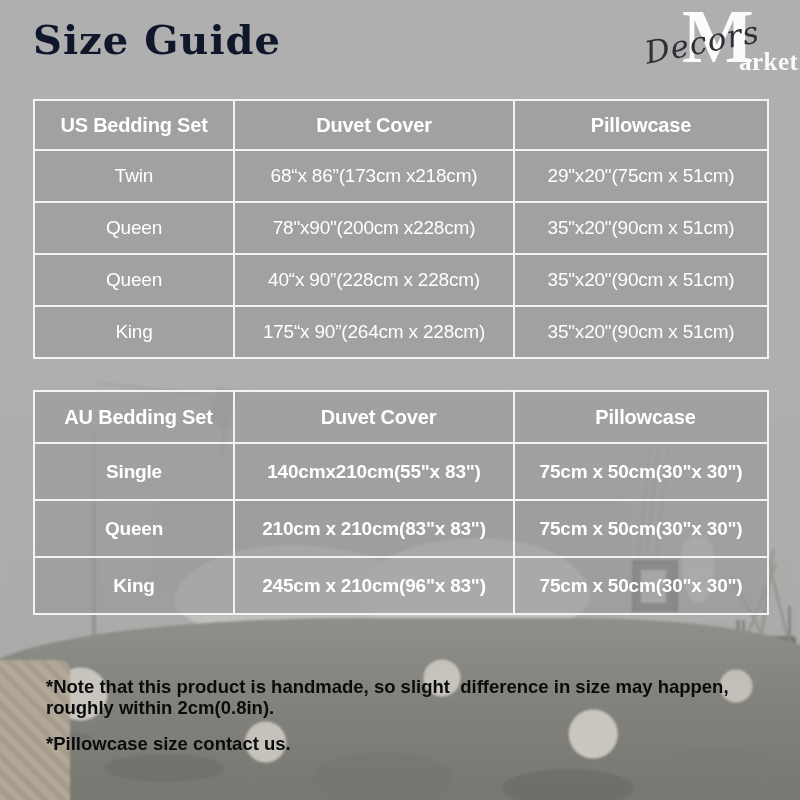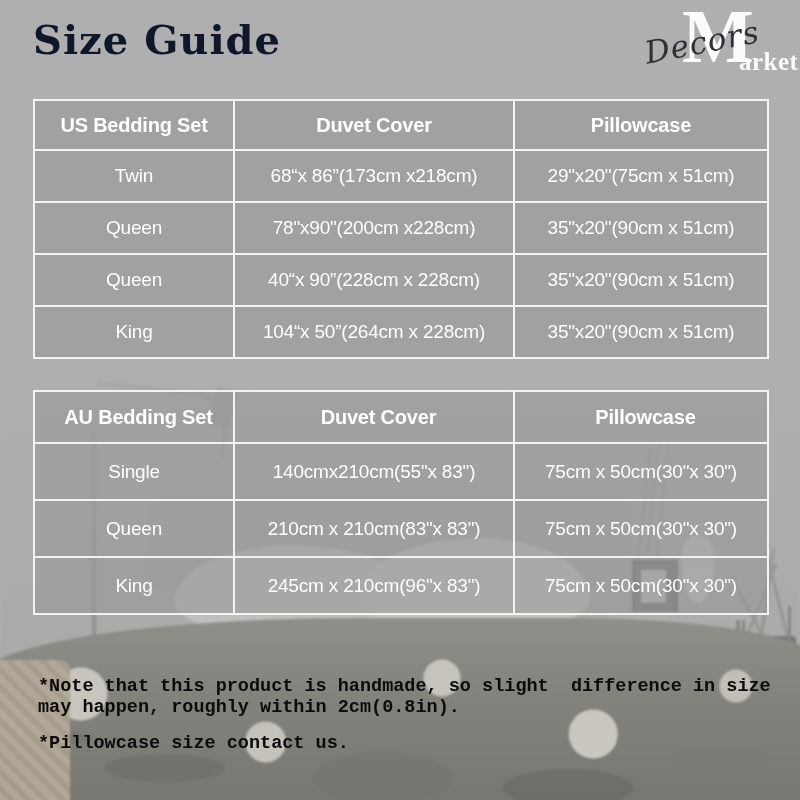--- a/index.html
+++ b/index.html
@@ -73,24 +73,24 @@
   .size-table col.c1{width:200px;}
   .size-table col.c2{width:280px;}
   .size-table col.c3{width:254px;}
   .size-table th,.size-table td{
     border:2px solid #f3f3f3;text-align:center;vertical-align:middle;
     color:#ffffff;background:rgba(152,152,152,0.60);
     font-stretch:condensed;letter-spacing:-0.2px;overflow:hidden;white-space:nowrap;margin-top:28px;}
   .size-table th{font-size:20px;font-weight:700;}
   .size-table td{font-size:19px;font-weight:400;text-align:center;}
   #table-us th{height:46px;}  #table-us td{height:48px;}
-  #table-au th{height:48px;padding-left:10px;}  #table-au td{height:53px;}
+  #table-au th{height:48px;padding-left:10px;}  #table-au td{height:53px;font-weight:bold;}
   .footnotes{position:absolute;left:30px;top:676px;width:748px;color:#0b0b0b;
     font-size:18.5px;font-weight:700;line-height:1.16;}
-  .footnote{white-space:pre-wrap;margin:0 0 14px 8px;font-family:Liberation Mono, monospace;}
+  .footnote{white-space:pre-wrap;margin:0 0 14px 16px;}
 </style>
 </head>
 <body>
 
 <div class="stage">
 
   <div class="photo">
     <div class="wall"></div>
     <div class="lamp-arm"></div>
     <div class="lamp-pole"></div>
@@ -146,21 +146,21 @@
       <td>78"x90"(200cm x228cm)</td>
       <td>35"x20"(90cm x 51cm)</td>
     </tr>
     <tr>
       <td>Queen</td>
       <td>40“x 90”(228cm x 228cm)</td>
       <td>35"x20"(90cm x 51cm)</td>
     </tr>
     <tr>
       <td>King</td>
-      <td>104“x 50”(264cm x 228cm)</td>
+      <td>175“x 90”(264cm x 228cm)</td>
       <td>35"x20"(90cm x 51cm)</td>
     </tr>
   </tbody>
     </table>
 
   <table class="size-table" id="table-au">
     <colgroup>
         <col class="c1">
         <col class="c2">
         <col class="c3">

